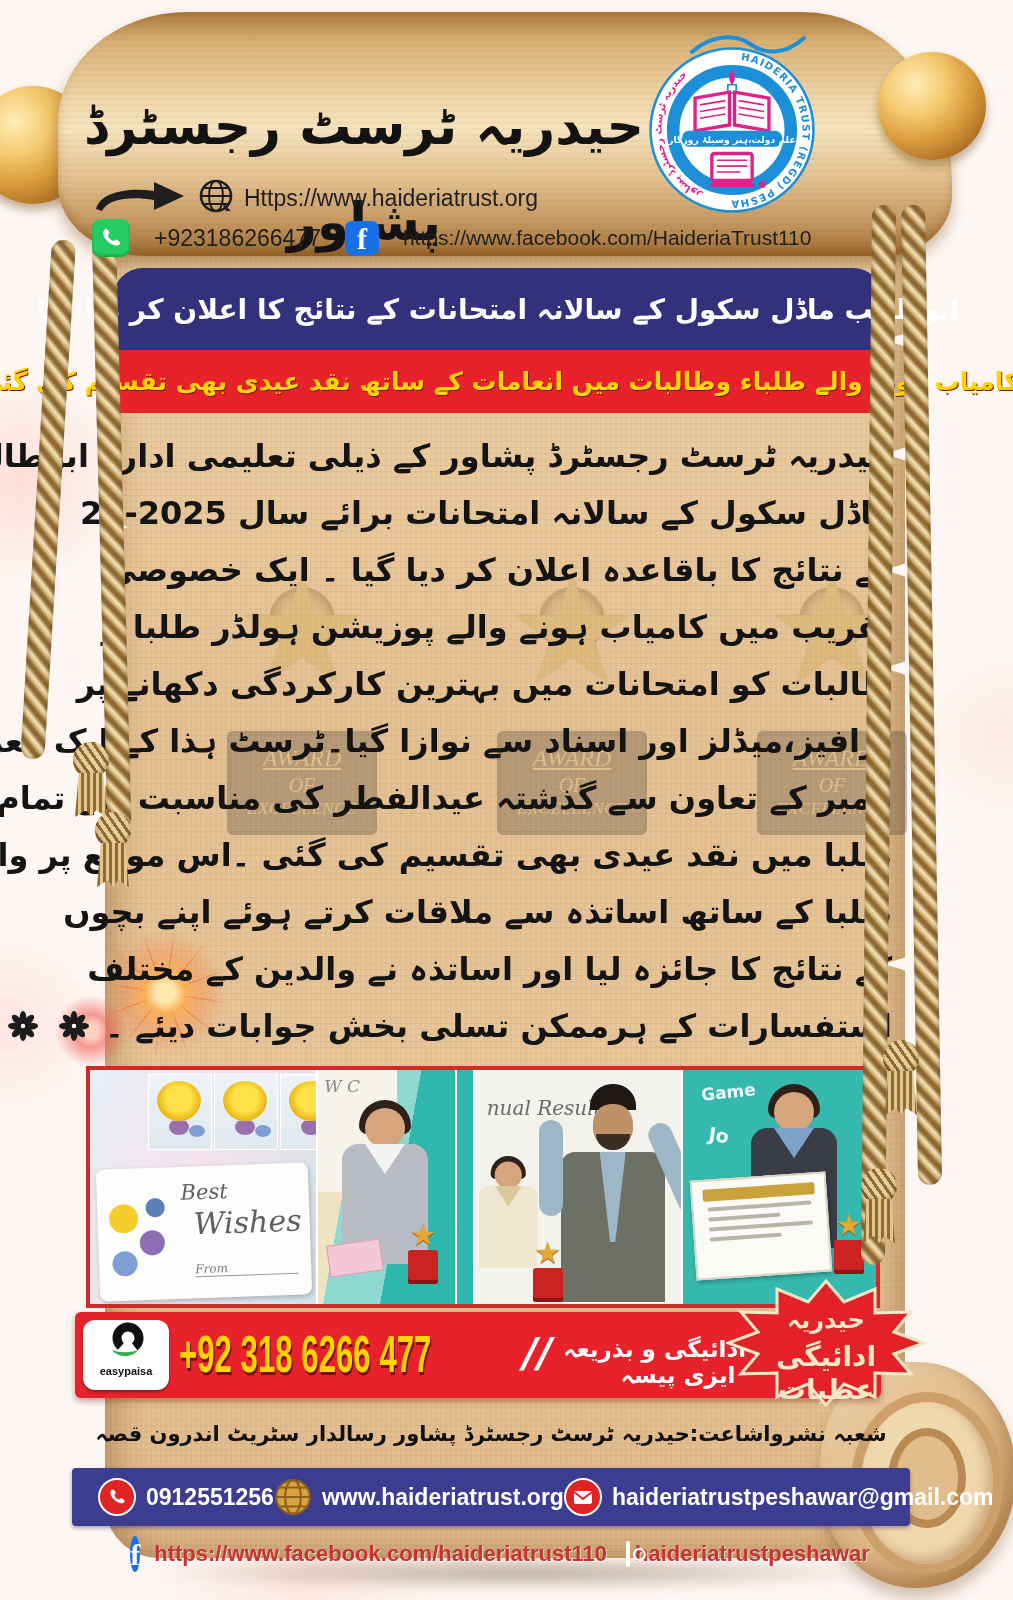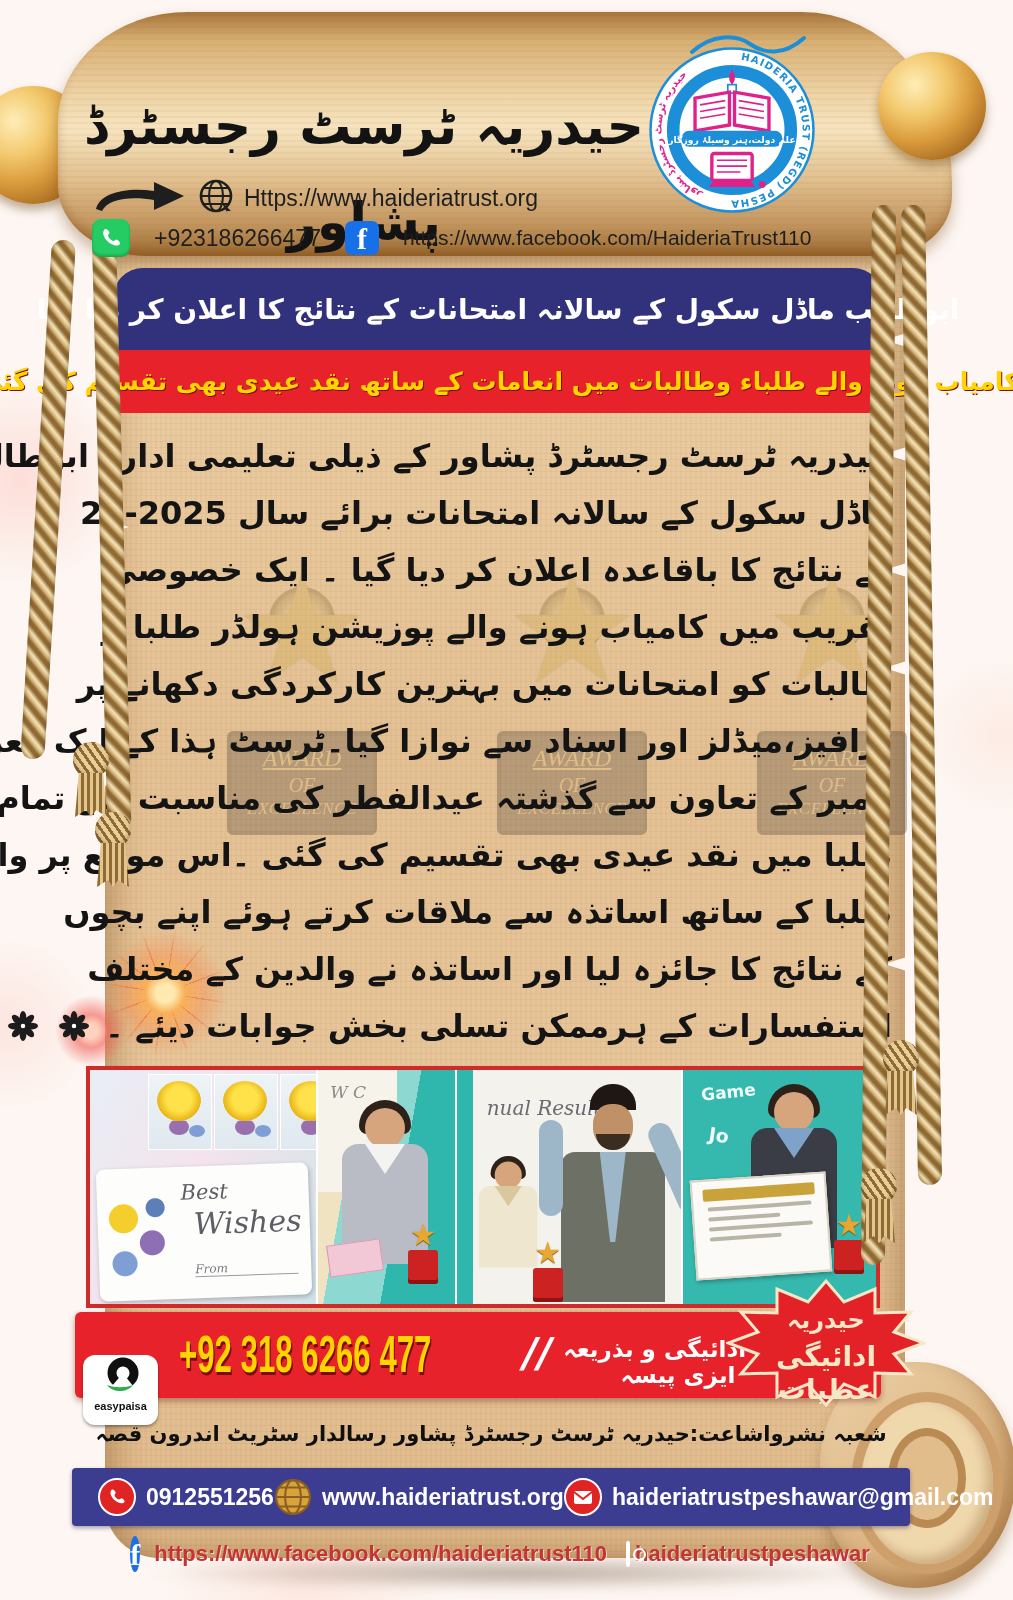--- a/index.html
+++ b/index.html
@@ -110,21 +110,21 @@
   .bw-best{position:absolute;left:84px;top:14px;font-family:"DejaVu Serif",serif;font-style:italic;font-size:21px;color:#5e5e66;}
   .bw-wishes{position:absolute;left:96px;top:40px;font-family:"DejaVu Serif",serif;font-style:italic;font-size:30px;color:#5e5e66;}
   .bw-from{position:absolute;left:96px;top:96px;font-family:"DejaVu Serif",serif;font-style:italic;font-size:12px;color:#7a7a80;border-bottom:1px solid #9a9aa0;padding-right:70px;}
   .bw-flowers{position:absolute;left:2px;top:20px;width:80px;height:100px;
     background:radial-gradient(circle at 30% 30%,#f4ce2c 0 14px,transparent 15px),
                radial-gradient(circle at 65% 55%,#8f6fb4 0 12px,transparent 13px),
                radial-gradient(circle at 30% 75%,#7f9fd4 0 12px,transparent 13px),
                radial-gradient(circle at 70% 20%,#5d7fb8 0 9px,transparent 10px);}
   .ph2{width:17.5%;background:linear-gradient(100deg,#efe3c2 0 26%,#8ed8d2 26% 58%,#2fb7ad 58%);}
   .ph2 .board{position:absolute;left:0;top:0;width:58%;height:52%;background:#f6f4ea;color:#8a8a8a;
-    font-family:"DejaVu Serif",serif;font-style:italic;font-size:17px;padding:12px;box-sizing:border-box;}
+    font-family:"DejaVu Serif",serif;font-style:italic;font-size:17px;padding:6px;box-sizing:border-box;}
   .kid{position:absolute;}
   .kid .hair{width:52px;height:34px;border-radius:26px 26px 8px 8px;background:#2e2119;margin:0 auto;}
   .kid .face{width:40px;height:40px;border-radius:50%;background:#d6a57e;margin:-26px auto 0;}
   .kid .torso{width:86px;height:120px;border-radius:16px 16px 0 0;background:#b9bcc4;margin:-4px auto 0;position:relative;}
   .kid .collar{position:absolute;left:50%;top:0;transform:translateX(-50%);width:0;height:0;
     border-left:20px solid transparent;border-right:20px solid transparent;border-top:30px solid #f3f3f1;}
   .trophy-sm{position:absolute;width:34px;text-align:center;}
   .trophy-sm .cup{font-size:30px;line-height:30px;color:#e6a733;text-shadow:0 1px 1px #7e5310;}
   .trophy-sm .base{width:30px;height:34px;margin:0 auto;background:#cc2222;border-radius:3px;box-shadow:inset 0 -4px 0 #8e1414;}
   .env{position:absolute;width:52px;height:30px;background:#f3c8d6;border:1px solid #d898b0;transform:rotate(-8deg);}
@@ -140,21 +140,21 @@
   .ph4{width:24.7%;background:#35b8ae;}
   .doodle{position:absolute;color:rgba(255,255,255,.92);font-weight:bold;}
   .cert{position:absolute;left:10px;top:106px;width:132px;height:96px;background:#fbfaf6;border:2px solid #d9d4c4;
     transform:rotate(-4deg);box-shadow:1px 2px 4px rgba(0,0,0,.3);}
   .cert .hdr{height:12px;margin:8px 10px 6px;background:#caa23a;border-radius:2px;}
   .cert .ln{height:4px;margin:6px 14px;background:#b9b5a6;border-radius:2px;}
   .cert .ln.short{margin-right:46px;}
   
   .donate{position:absolute;left:75px;top:1312px;width:806px;height:86px;z-index:8;background:#e8222a;border-radius:6px;
     box-shadow:0 3px 6px rgba(100,20,10,.4);display:flex;align-items:center;}
-  .ep-box{position:absolute;left:8px;top:8px;width:75px;height:70px;background:#fff;border-radius:12px;text-align:center;box-shadow:0 2px 3px rgba(0,0,0,.35);margin-top:35px;}
+  .ep-box{position:absolute;left:8px;top:8px;width:86px;height:70px;background:#fff;border-radius:12px;text-align:center;box-shadow:0 2px 3px rgba(0,0,0,.35);}
   .ep-label{font-family:"Liberation Sans",sans-serif;font-weight:bold;font-size:11px;color:#111;margin-top:-3px;}
   .donate-phone{position:absolute;left:104px;top:12px;font-family:"Liberation Sans",sans-serif;font-weight:bold;font-size:52px;
     color:#ffd400;transform:scaleX(.6);transform-origin:left center;white-space:nowrap;text-shadow:2px 3px 0 #7a0c10;}
   .donate-sep{position:absolute;left:448px;top:18px;color:#fff;font-size:40px;font-weight:bold;font-style:italic;}
   .donate-note{position:absolute;left:480px;top:24px;width:246px;direction:rtl;text-align:center;color:#fff;font-weight:bold;font-size:23px;}
   .burst{position:absolute;left:726px;top:1278px;width:200px;height:140px;z-index:9;}
   .burst svg{position:absolute;inset:0;}
   .burst .bt{position:absolute;width:100%;text-align:center;color:#f6e7c6;font-weight:bold;direction:rtl;}
   .burst .bt1{top:28px;font-size:24px;} .burst .bt2{top:62px;font-size:28px;}
   

